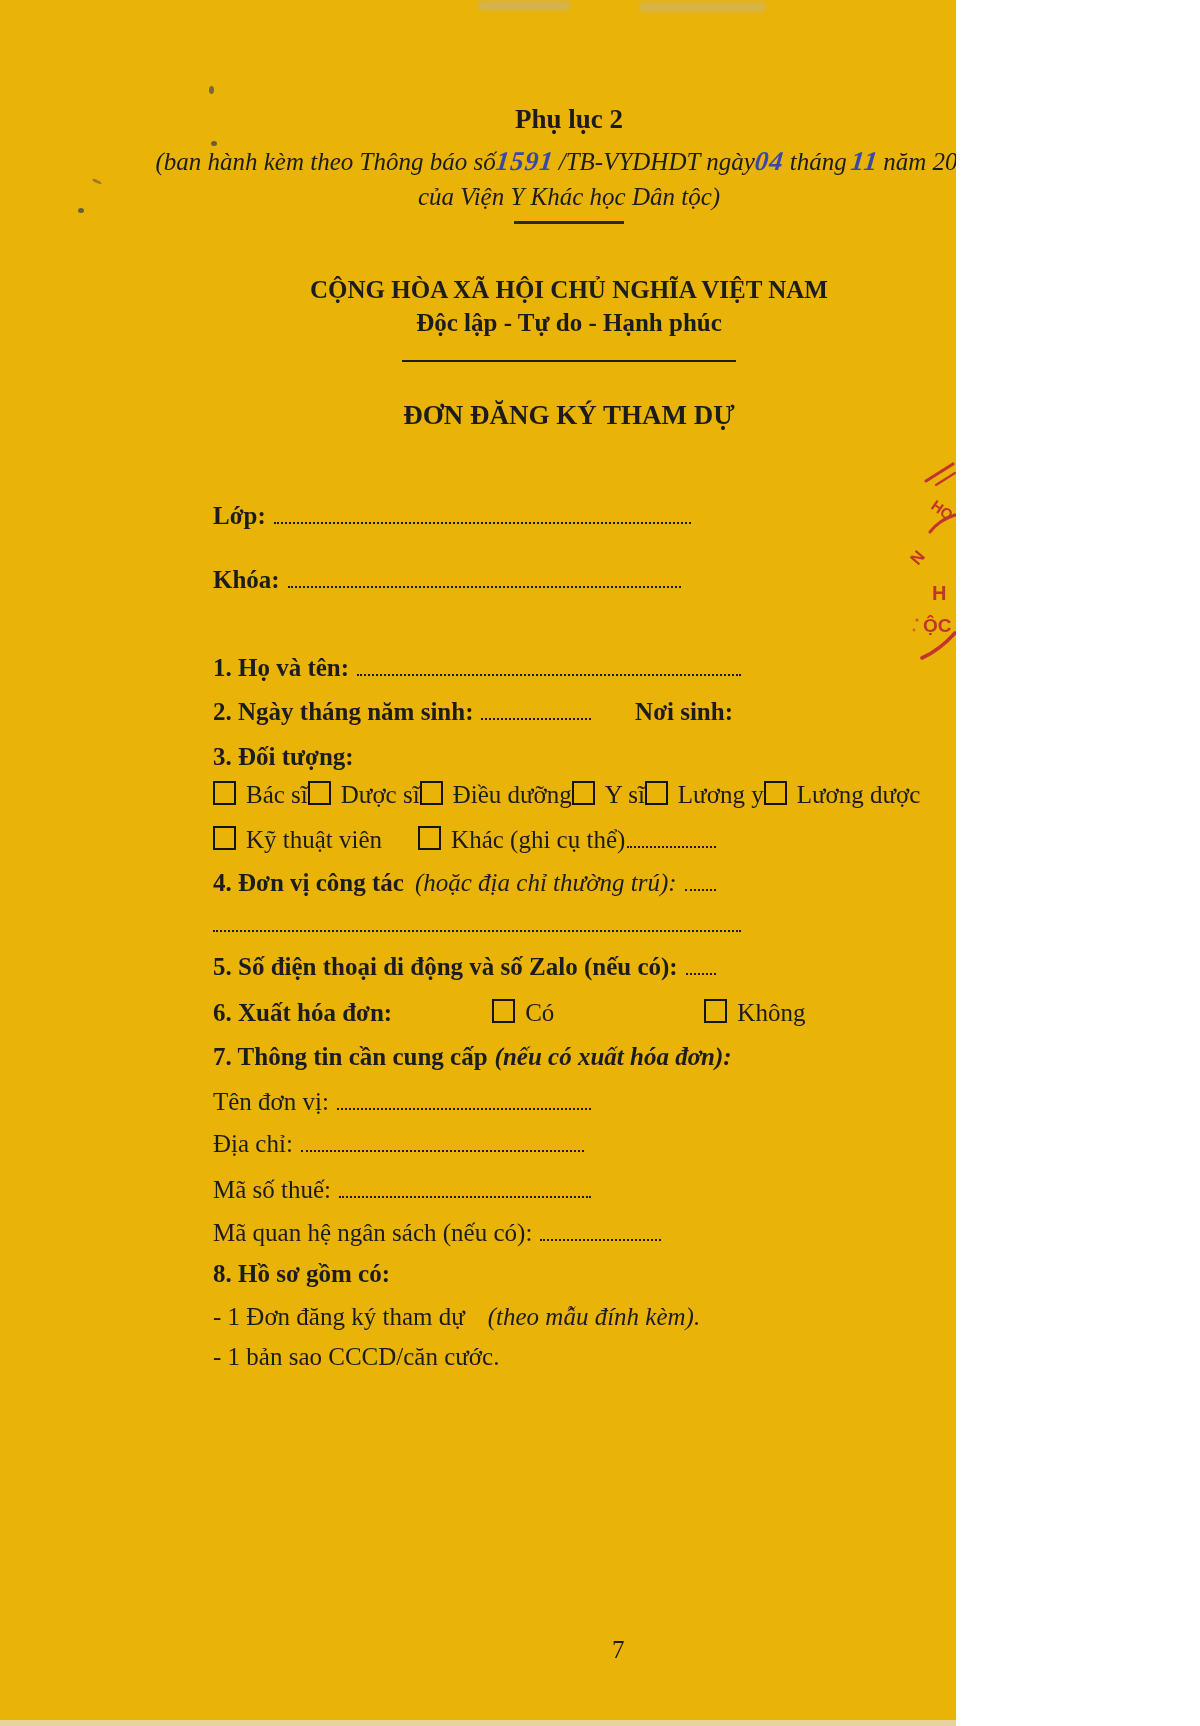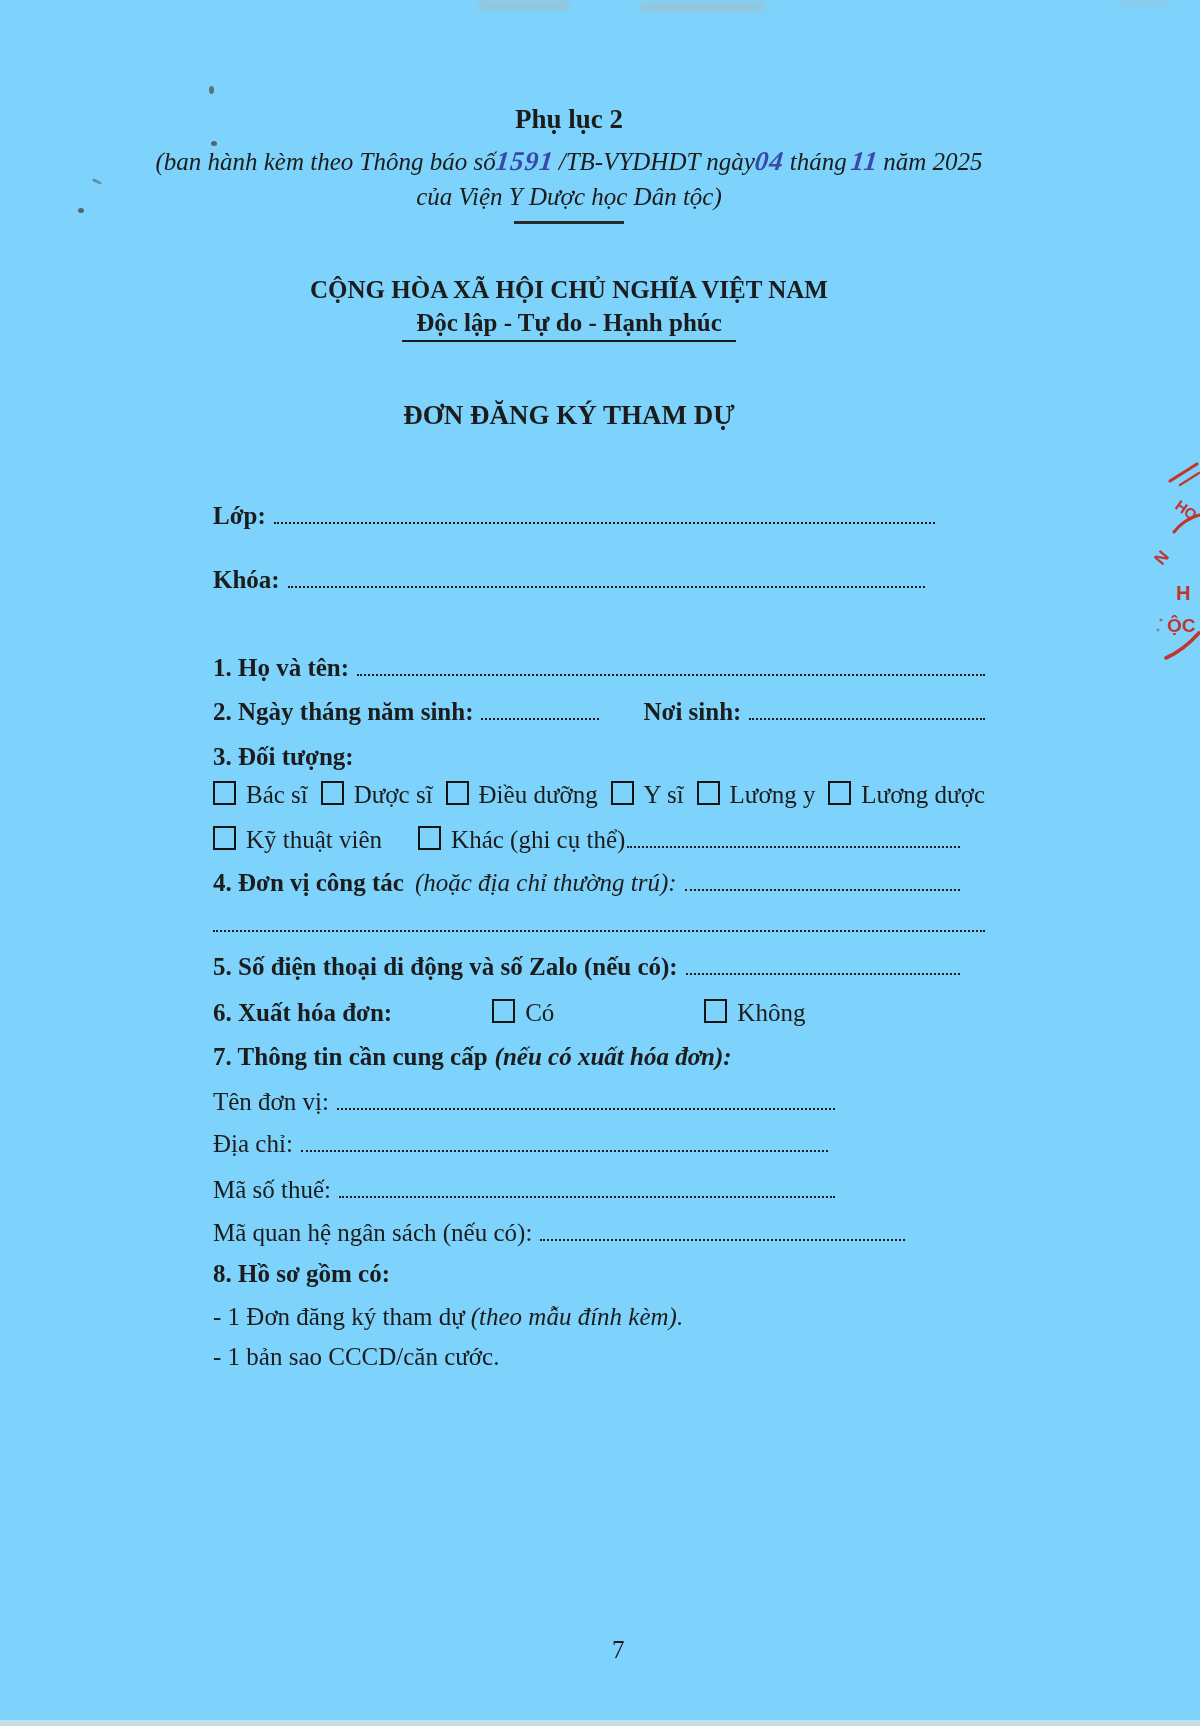--- a/index.html
+++ b/index.html
@@ -1,18 +1,18 @@
 <!DOCTYPE html>
 <html><head>
 <meta charset="utf-8">
 <style>
   html,body{margin:0;padding:0;}
   #page{
-    position:relative;width:1200px;height:1726px;overflow:hidden;
-    background:#7dd3fc;color:#1c1c1c;
+    position:relative;width:956px;height:1726px;overflow:hidden;
+    background:#eab308;color:#1c1c1c;
     font-family:"Liberation Serif","DejaVu Serif",serif;
   }
   .abs{position:absolute;}
   .center{position:absolute;left:0;width:1138px;text-align:center;white-space:nowrap;}
   .b{font-weight:bold;}
   .i{font-style:italic;}
   .line{
     position:absolute;left:213px;right:215px;
     display:flex;align-items:baseline;
     font-size:25px;line-height:32px;white-space:nowrap;
@@ -26,21 +26,21 @@
     width:19px;height:20px;border:2.6px solid #141414;background:transparent;
     flex:0 0 auto;transform:translateY(2px);margin-right:10px;
   }
   .cbi{display:flex;align-items:baseline;}
   .hw{
     color:#3a49a8;font-style:italic;font-weight:600;
     font-size:27px;letter-spacing:1px;transform:skewX(-6deg);display:inline-block;
   }
   .smudge{position:absolute;background:#b5b5ae;filter:blur(2px);border-radius:3px;}
   .speck{position:absolute;background:#4a4a46;border-radius:50%;}
-  .motto-underline{display:inline-block;border-bottom:2.6px solid #1c1c1c;padding:0 14px 3px 14px;}
+  .motto-underline{display:inline-block;border-bottom:2.6px solid #1c1c1c;padding:0 14px 23px 14px;}
   .divider{position:absolute;background:#2a2a2a;height:2.5px;}
   .bottom-band{position:absolute;left:0;right:0;bottom:0;height:6px;background:#e3e3de;opacity:.7;}
 </style>
 </head>
 <body>
 
 <div id="page">
 
   <div class="smudge" style="left:478px;top:1px;width:92px;height:9px;opacity:.45"></div>
   <div class="smudge" style="left:640px;top:2px;width:125px;height:10px;opacity:.4"></div>
@@ -49,21 +49,21 @@
   <div class="speck" style="left:211px;top:141px;width:6px;height:5px;opacity:.8"></div>
   <div class="speck" style="left:78px;top:208px;width:6px;height:5px;opacity:.8"></div>
   <div class="speck" style="left:92px;top:180px;width:10px;height:3px;opacity:.5;transform:rotate(25deg)"></div>
   <div class="bottom-band"></div>
 
   <div class="center b" style="top:104px;font-size:27px">Phụ lục 2</div>
 
   <div class="center i" style="top:146px;font-size:25px">
     <span>(ban hành kèm theo Thông báo số</span><span class="hw">1591</span><span style="margin-left:5px">/TB-VYDHDT ngày</span><span class="hw">04</span><span style="margin-left:6px">tháng</span><span class="hw" style="margin-left:4px">11</span><span style="margin-left:5px">năm 2025</span>
   </div>
-  <div class="center i" style="top:183px;font-size:25px">của Viện Y Dược học Dân tộc)</div>
+  <div class="center i" style="top:183px;font-size:25px">của Viện Y Khác học Dân tộc)</div>
   <div class="divider" style="left:514px;top:221px;width:110px"></div>
 
   <div class="center b" style="top:276px;font-size:25px">CỘNG HÒA XÃ HỘI CHỦ NGHĨA VIỆT NAM</div>
   <div class="center b" style="top:309px;font-size:25px">
     <span class="motto-underline">Độc lập - Tự do - Hạnh phúc</span>
   </div>
 
   <div class="center b" style="top:400px;font-size:27px">ĐƠN ĐĂNG KÝ THAM DỰ</div>
 
   <div class="line" style="top:564px;right:275px">
@@ -174,21 +174,21 @@
   <div class="line" style="top:1217px;right:295px">
     <span>Mã quan hệ ngân sách (nếu có):</span>
     <span class="dots grow"></span>
   </div>
 
   <div class="line" style="top:1258px">
     <span class="b">8. Hồ sơ gồm có:</span>
   </div>
   <div class="line" style="top:1301px">
     <span>- 1 Đơn đăng ký tham dự</span>
-    <span class="i" style="margin-left:6px">(theo mẫu đính kèm).</span>
+    <span class="i" style="margin-left:23px">(theo mẫu đính kèm).</span>
   </div>
   <div class="line" style="top:1341px">
     <span>- 1 bản sao CCCD/căn cước.</span>
   </div>
 
   <div class="abs" style="left:612px;top:1636px;font-size:25px">7</div>
 
   <svg class="abs" style="right:0;top:460px" width="50" height="205" viewBox="0 0 50 205">
     <g stroke="#c2342e" fill="none" stroke-linecap="round">
       <path d="M47 4 L20 21" stroke-width="3.2"></path>

